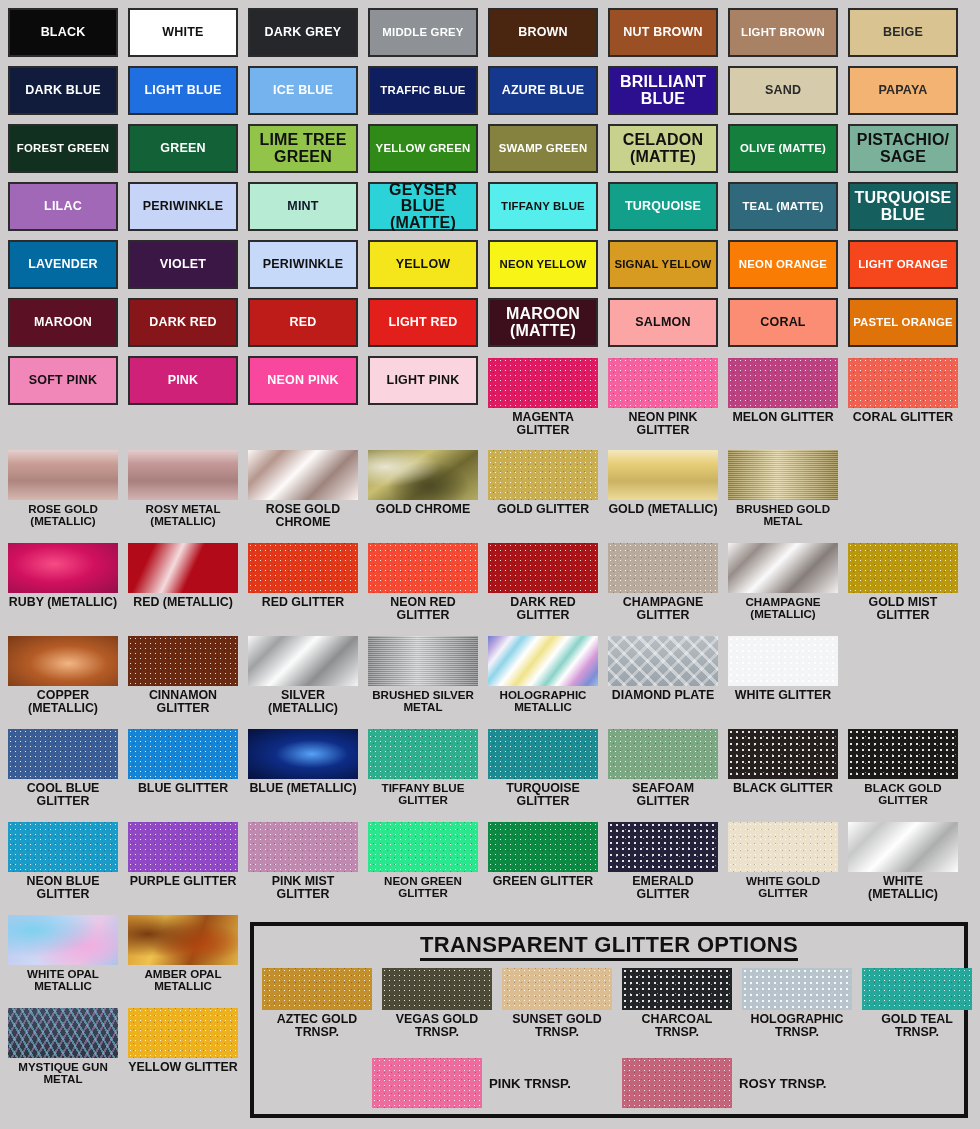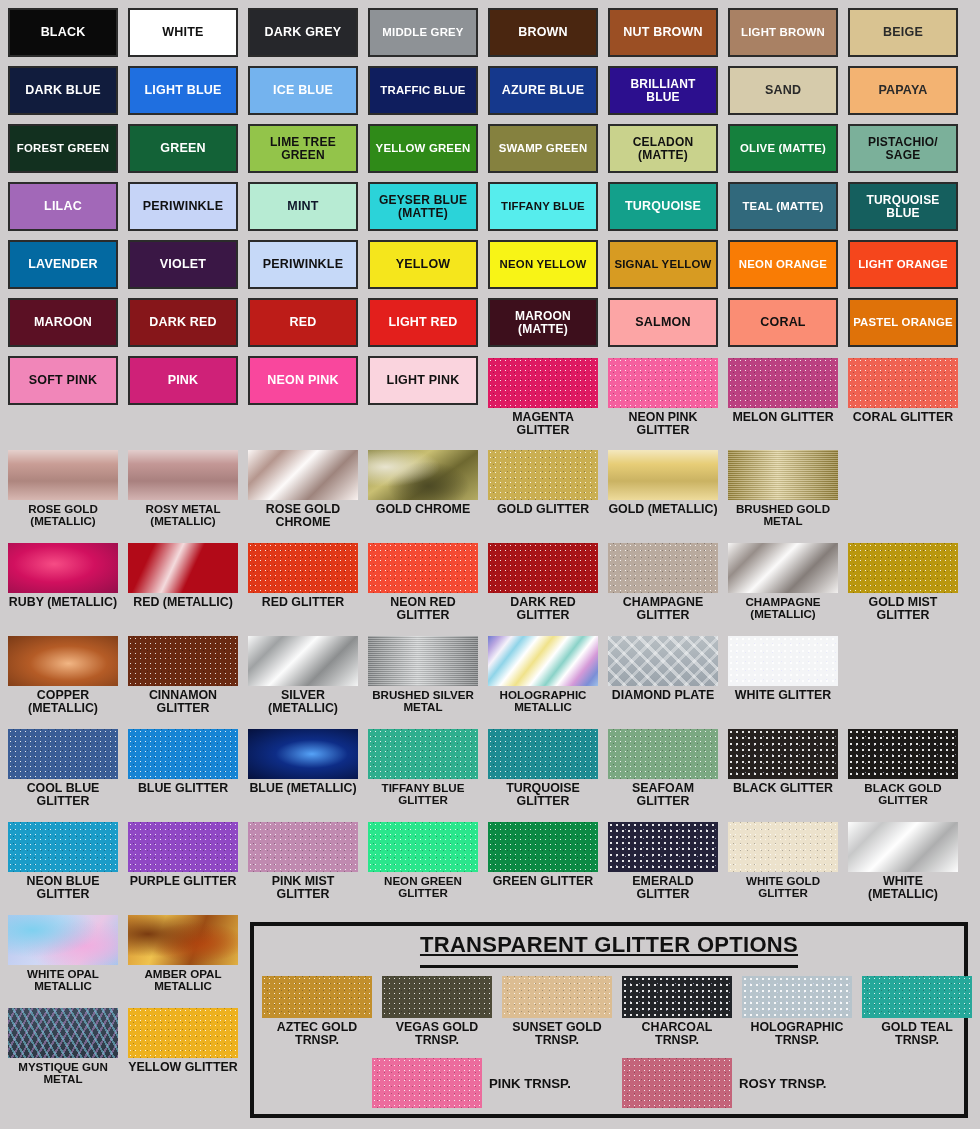--- a/index.html
+++ b/index.html
@@ -29,21 +29,21 @@
     display:flex;align-items:center;justify-content:center;
     text-align:center;
     box-sizing:border-box;
     line-height:1.03;
   }
   .solid .lbl{
     font-size:12.5px;font-weight:bold;letter-spacing:.2px;
     padding:0 2px;
   }
   .solid.sm .lbl{font-size:11.4px;}
-  .solid.xs .lbl{font-size:12px;}
+  .solid.xs .lbl{font-size:16px;}
 
   
   .tex-grid{
     position:absolute;left:0;width:980px;
     display:grid;
     grid-template-columns:repeat(8,110px);
     column-gap:10px;
     row-gap:0px;
     padding-left:8px;
     box-sizing:border-box;
@@ -76,24 +76,24 @@
     background:#cfcccd;
     box-sizing:border-box;
   }
   #trnsp-title{
     position:absolute;left:0;right:0;top:6px;
     text-align:center;
     font-size:22px;font-weight:bold;color:#111;
     letter-spacing:.3px;
   }
   #trnsp-title span{
-    border-bottom:3px solid #111;padding-bottom:8px;text-decoration:underline;
+    border-bottom:3px solid #111;padding-bottom:1px;
   }
   .trnsp-row1{
-    position:absolute;left:8px;top:50px;
+    position:absolute;left:8px;top:42px;
     display:grid;grid-template-columns:repeat(6,110px);
     column-gap:10px;
   }
   .trnsp-row1 .chip{width:110px;height:42px;display:block;}
   .trnsp-row1 .cap{
     display:block;text-align:center;font-size:12.4px;font-weight:bold;
     line-height:1.06;padding-top:3px;color:#111;
   }
   .trnsp-row2{
     position:absolute;left:8px;top:132px;width:700px;height:54px;

